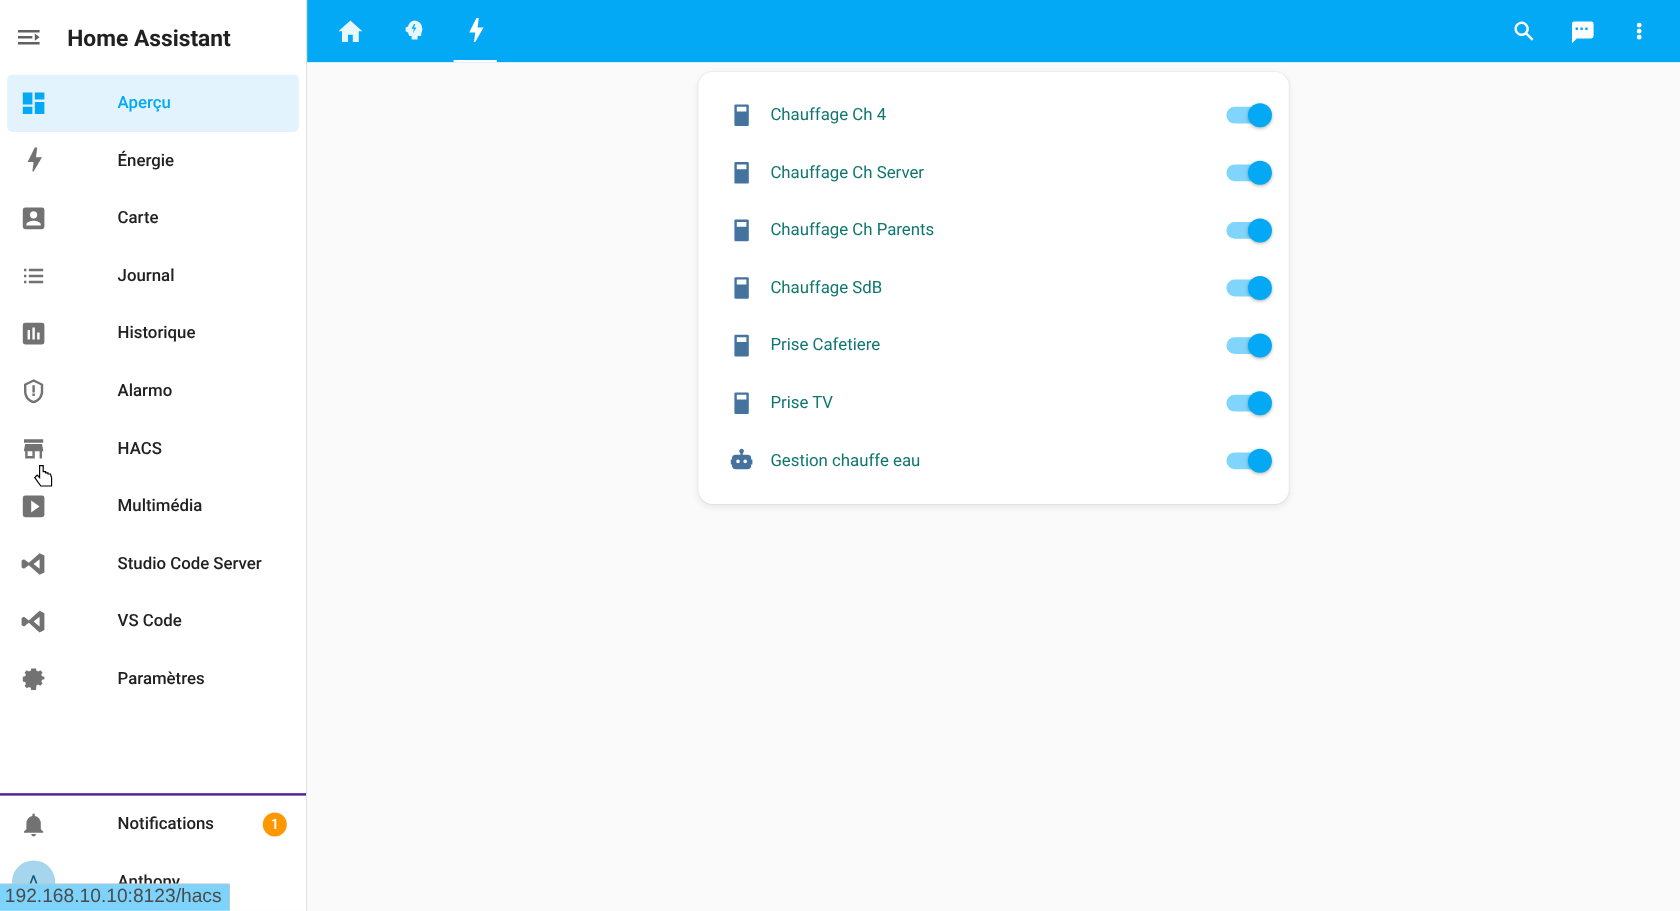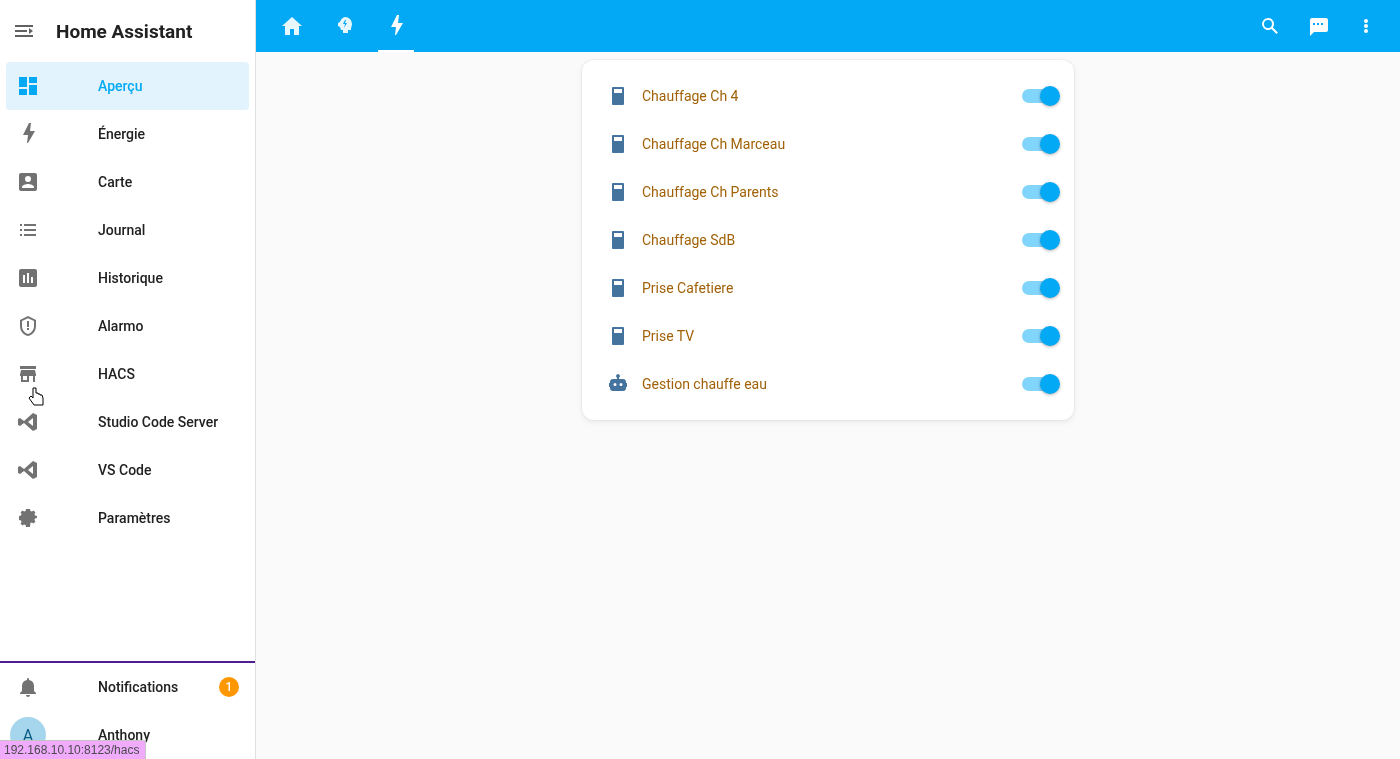--- a/index.html
+++ b/index.html
@@ -195,21 +195,21 @@
       width: 40px;
       height: 40px;
       display: flex;
       align-items: center;
       justify-content: center;
       color: #44739e;
     }
     .entity-label {
       flex: 1;
       font-size: 14px;
-      color: #a16207;
+      color: #0f766e;
       padding-left: 4px;
     }
     .toggle {
       width: 36px;
       height: 20px;
       position: relative;
       cursor: pointer;
     }
     .toggle-track {
       position: absolute;
@@ -229,27 +229,27 @@
       background: #03a9f4;
       border-radius: 50%;
       box-shadow: 0 1px 3px rgba(0,0,0,0.3);
     }
 
     
     .status-url {
       position: absolute;
       left: 0;
       bottom: 0;
-      background: #f0abfc;
+      background: #7dd3fc;
       border: 1px solid #c5c5c5;
       border-left: none;
       border-bottom: none;
       border-top-right-radius: 2px;
       padding: 2px 6px 2px 4px;
-      font-size: 12px;
+      font-size: 16px;
       color: #4b4b4b;
       font-family: "Segoe UI", Arial, sans-serif;
     }
 
     .cursor-hand {
       position: absolute;
       left: 26px;
       top: 386px;
       width: 18px;
       height: 22px;
@@ -394,20 +394,28 @@
       <span class="icon-slot">
           <svg width="24" height="24" viewBox="0 0 24 24">
             <use href="#i-store"></use>
           </svg>
         </span>
       <span class="text-slot">HACS</span>
     </div>
     <div class="sidebar-item">
       <span class="icon-slot">
           <svg width="24" height="24" viewBox="0 0 24 24">
+            <use href="#i-play-box"></use>
+          </svg>
+        </span>
+      <span class="text-slot">Multimédia</span>
+    </div>
+    <div class="sidebar-item">
+      <span class="icon-slot">
+          <svg width="24" height="24" viewBox="0 0 24 24">
             <use href="#i-vscode"></use>
           </svg>
         </span>
       <span class="text-slot">Studio Code Server</span>
     </div>
     <div class="sidebar-item">
       <span class="icon-slot">
           <svg width="24" height="24" viewBox="0 0 24 24">
             <use href="#i-vscode"></use>
           </svg>
@@ -488,21 +496,21 @@
           <span class="toggle-track"></span>
           <span class="toggle-thumb"></span>
         </span>
     </div>
     <div class="entity-row">
       <span class="entity-icon">
           <svg width="24" height="24" viewBox="0 0 24 24">
             <use href="#i-window-open"></use>
           </svg>
         </span>
-      <span class="entity-label">Chauffage Ch Marceau</span>
+      <span class="entity-label">Chauffage Ch Server</span>
       <span class="toggle">
           <span class="toggle-track"></span>
           <span class="toggle-thumb"></span>
         </span>
     </div>
     <div class="entity-row">
       <span class="entity-icon">
           <svg width="24" height="24" viewBox="0 0 24 24">
             <use href="#i-window-open"></use>
           </svg>

